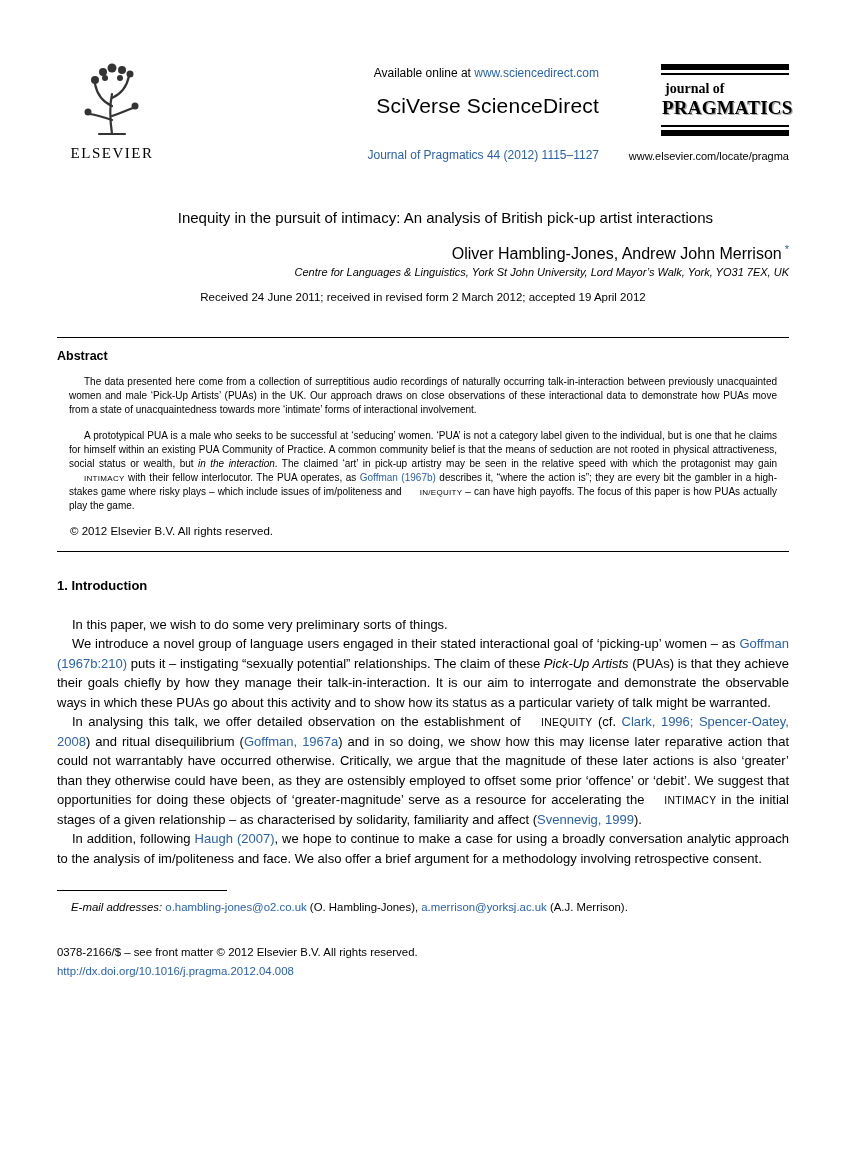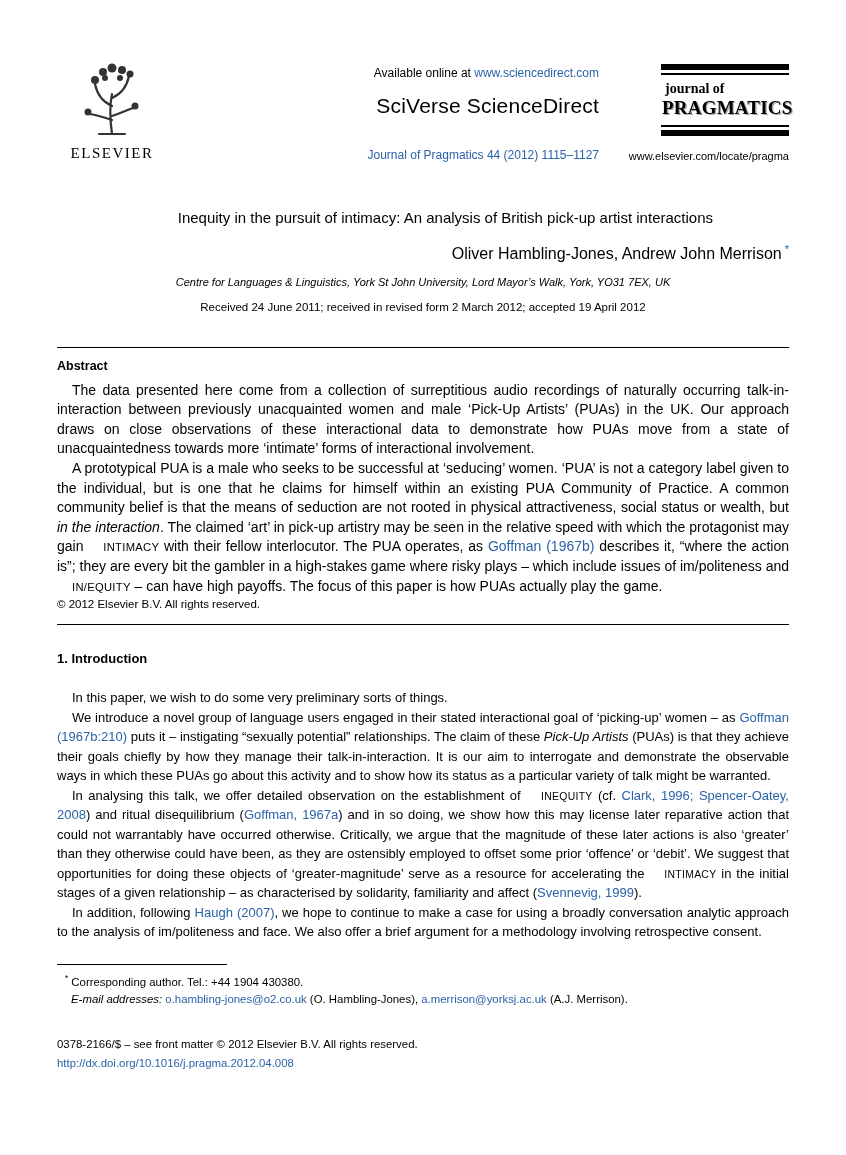--- a/index.html
+++ b/index.html
@@ -37,32 +37,32 @@
   .jl1 { font-family: "Liberation Serif", serif; font-weight: bold; font-size: 14px; margin: 6px 0 0 4px; }
   .jl2 { font-family: "Liberation Serif", serif; font-weight: bold; font-size: 19px; letter-spacing: 0.2px;
          text-shadow: 1.4px 1.4px 0 rgba(0,0,0,0.35); margin: 0 0 6px 1px; }
   .eurl { font-size: 11px; margin-top: 14px; text-align: left; }
 
   
   .title { font-size: 15px; font-weight: normal; text-align: right; line-height: 1.35;
            max-width: 580px; margin: 46px auto 0 auto; }
   .authors { text-align: right; font-size: 16px; margin-top: 15px; }
   .amark { color: var(--link); vertical-align: super; font-size: 11px; margin-left: 3px; }
-  .affil { text-align: center; font-size: 11px; font-style: italic; margin-top: 12px; }
+  .affil { text-align: right; font-size: 11px; font-style: italic; margin-top: 2px; }
   .recv { text-align: center; font-size: 11.5px; margin-top: 13px; }
 
   
   .rule { border: none; border-top: 1px solid #000; margin: 0; }
   .r1 { margin-top: 34px; }
   .r2 { margin-top: 14px; }
 
   
   .abs-head { font-size: 12.5px; font-weight: bold; margin: 11px 0 8px 0; }
-  .abs p { font-size: 14px; line-height: 1.4; text-align: justify; text-indent: 15px; margin: 0; }
-  .copy { font-size: 11.5px; margin-top: 2px; }
+  .abs p { font-size: 10px; line-height: 1.4; text-align: justify; text-indent: 15px; margin: 12px; }
+  .copy { font-size: 11.5px; margin-top: 2px; margin-left: 13px; }
   .kw { font-size: 11.5px; margin-top: 16px; }
 
   
   .sec-head { font-size: 13px; font-weight: bold; margin-top: 26px; }
   .body { margin-top: 22px; }
   .body p { font-size: 13px; line-height: 1.5; text-align: justify; text-indent: 15px; margin: 0; }
 
   
   .fn-rule { width: 170px; border-top: 1px solid #000; margin-top: 22px; }
   .fn { font-size: 11.4px; line-height: 1.55; margin-top: 8px; }
@@ -148,21 +148,20 @@
 
   <div class="body">
     <p>In this paper, we wish to do some very preliminary sorts of things.</p>
     <p><span>We introduce a novel group of language users engaged in their stated interactional goal of ‘picking-up’ women – as </span><span class="link">Goffman (1967b:210)</span><span> puts it – instigating “sexually potential” relationships. The claim of these </span><span class="italic">Pick-Up Artists</span><span> (PUAs) is that they achieve their goals chiefly by how they manage their talk-in-interaction. It is our aim to interrogate and demonstrate the observable ways in which these PUAs go about this activity and to show how its status as a particular variety of talk might be warranted.</span></p>
     <p><span>In analysing this talk, we offer detailed observation on the establishment of </span><span class="smallcaps">INEQUITY</span><span> (cf. </span><span class="link">Clark, 1996; Spencer-Oatey, 2008</span><span>) and ritual disequilibrium (</span><span class="link">Goffman, 1967a</span><span>) and in so doing, we show how this may license later reparative action that could not warrantably have occurred otherwise. Critically, we argue that the magnitude of these later actions is also ‘greater’ than they otherwise could have been, as they are ostensibly employed to offset some prior ‘offence’ or ‘debit’. We suggest that opportunities for doing these objects of ‘greater-magnitude’ serve as a resource for accelerating the </span><span class="smallcaps">INTIMACY</span><span> in the initial stages of a given relationship – as characterised by solidarity, familiarity and affect (</span><span class="link">Svennevig, 1999</span><span>).</span></p>
     <p><span>In addition, following </span><span class="link">Haugh (2007)</span><span>, we hope to continue to make a case for using a broadly conversation analytic approach to the analysis of im/politeness and face. We also offer a brief argument for a methodology involving retrospective consent.</span></p>
   </div>
 
   <div class="fn-rule"></div>
   <div class="fn">
-    <div class="l1"><span class="sup">*</span><span> Corresponding author. Tel.: +44 1904 430380.</span></div>
     <div class="l2"><span class="italic">E-mail addresses: </span><span class="link">o.hambling-jones@o2.co.uk</span><span> (O. Hambling-Jones), </span><span class="link">a.merrison@yorksj.ac.uk</span><span> (A.J. Merrison).</span></div>
   </div>
 
   <div class="ft">
     <div>0378-2166/$ – see front matter © 2012 Elsevier B.V. All rights reserved.</div>
     <div class="link">http://dx.doi.org/10.1016/j.pragma.2012.04.008</div>
   </div>
 
 </div>
 

